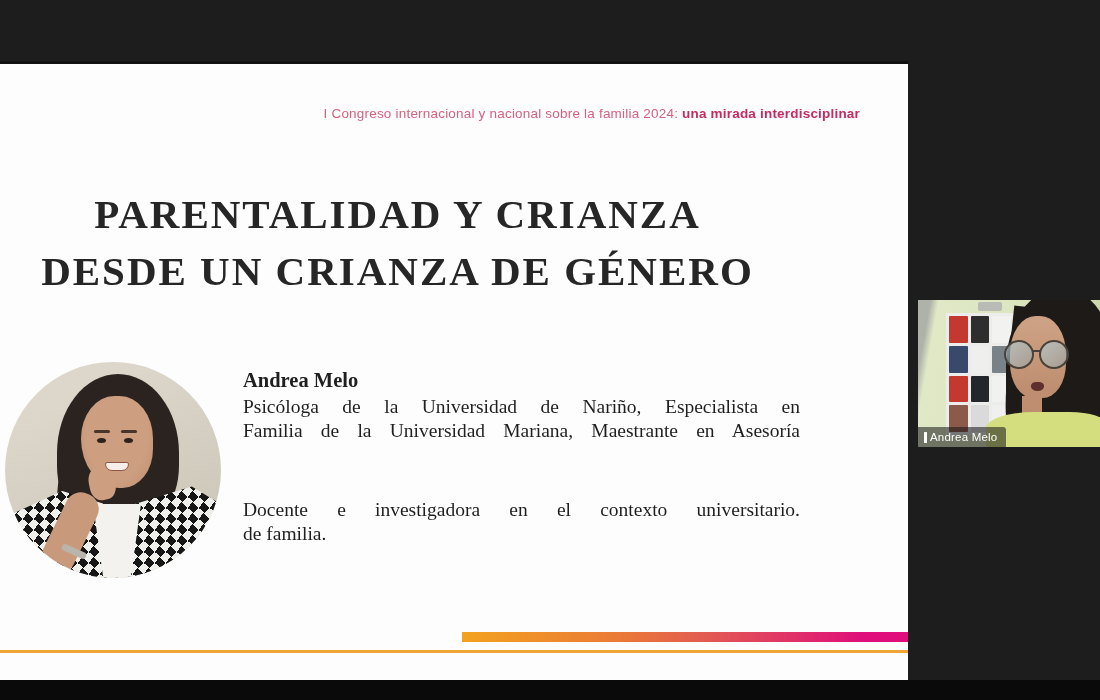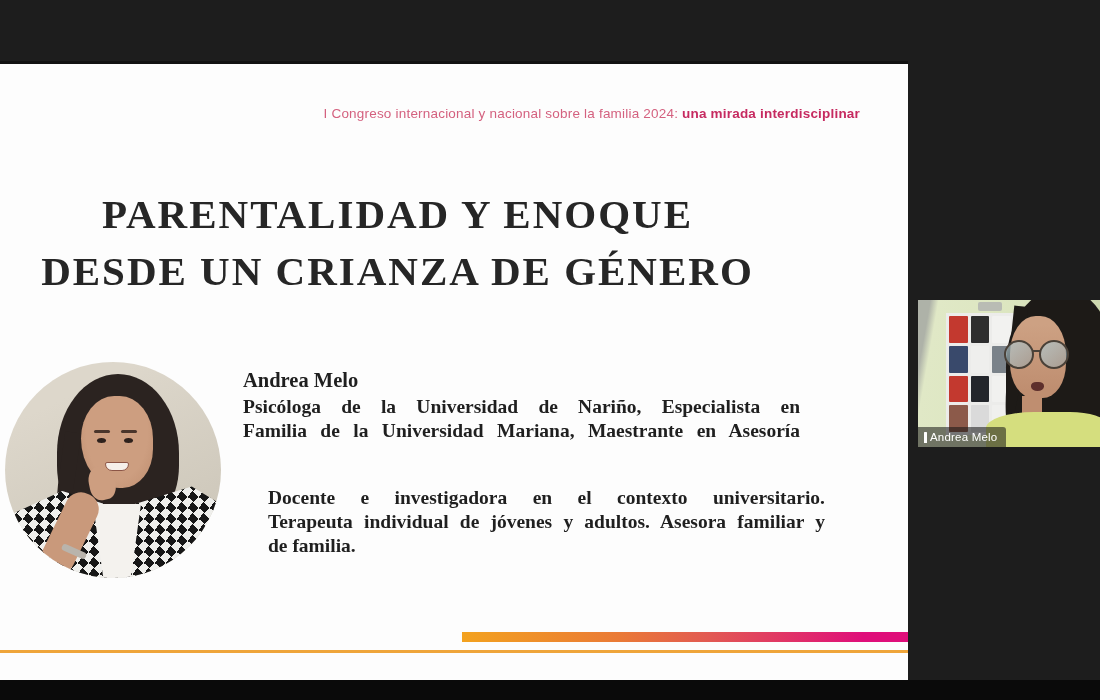--- a/index.html
+++ b/index.html
@@ -34,22 +34,22 @@
   .av-shirt { left: 88px; top: 142px; width: 48px; height: 76px; background: #f4f2ee; clip-path: polygon(0 0, 100% 0, 78% 100%, 22% 100%); }
   .av-arm { left: 48px; top: 128px; width: 34px; height: 86px; background: #c9997b; border-radius: 16px; transform: rotate(26deg); }
   .av-hand { left: 84px; top: 104px; width: 26px; height: 34px; background: #cd9e80; border-radius: 45% 55% 40% 40%; transform: rotate(-12deg); }
   .av-bracelet { left: 56px; top: 186px; width: 26px; height: 7px; background: #b9b4ac; border-radius: 4px; transform: rotate(24deg); }
 
   
   .bio { position: absolute; left: 243px; top: 305px; width: 557px; font-family: "Liberation Serif", serif; color: #1f1f1f; }
   .bio-name { font-size: 20.5px; font-weight: 700; }
   .bio-para { position: absolute; left: 0; width: 557px; font-size: 19.5px; }
   .bio-para.p1 { top: 27px; }
-  .bio-para.p2 { top: 118px; margin-left: 25px; }
-  .jline { height: 24.2px; text-align: justify; text-align-last: justify; white-space: normal; font-weight: bold; }
+  .bio-para.p2 { top: 130px; }
+  .jline { height: 24.2px; text-align: justify; text-align-last: justify; white-space: normal; }
   .jline.last { text-align-last: left; }
 
   
   .grad-bar { position: absolute; left: 462px; top: 568px; width: 446px; height: 10px; background: linear-gradient(90deg, #f3a21f 0%, #ea7a36 35%, #e25a52 55%, #df0e7a 90%); }
   .thin-line { position: absolute; left: 0; top: 586px; width: 908px; height: 3px; background: #efa53a; }
 
   
   .video-tile { position: absolute; left: 918px; top: 300px; width: 182px; height: 147px; overflow: hidden; background: linear-gradient(100deg, #aeb2a8 0%, #aeb2a8 6%, #e0e8c6 10%, #dce6c0 45%, #d2ddb4 70%, #c9d3aa 100%); }
   .video-tile * { position: absolute; }
   .vt-vent { left: 60px; top: 2px; width: 24px; height: 9px; background: #b9bcb4; border-radius: 2px; }
@@ -83,21 +83,21 @@
 
   <div class="letterbox-bottom"></div>
 
   <div class="slide">
 
     <div class="congress-line">
       <span>I Congreso internacional y nacional sobre la familia 2024: </span><span class="bold-part">una mirada interdisciplinar</span>
     </div>
 
     <h1 class="slide-title">
-      <div>PARENTALIDAD Y ENOQUE</div>
+      <div>PARENTALIDAD Y CRIANZA</div>
       <div>DESDE UN CRIANZA DE GÉNERO</div>
     </h1>
 
     <div class="avatar">
       <div class="av-hair"></div>
       <div class="av-hair-strand"></div>
       <div class="av-face">
         <div class="av-brow l"></div>
         <div class="av-brow r"></div>
         <div class="av-eye l"></div>
@@ -112,21 +112,20 @@
     </div>
 
     <div class="bio">
       <div class="bio-name">Andrea Melo</div>
       <div class="bio-para p1">
         <div class="jline">Psicóloga de la Universidad de Nariño, Especialista en</div>
         <div class="jline">Familia de la Universidad Mariana, Maestrante en Asesoría</div>
       </div>
       <div class="bio-para p2">
         <div class="jline">Docente e investigadora en el contexto universitario.</div>
-        <div class="jline">Terapeuta individual de jóvenes y adultos. Asesora familiar y</div>
         <div class="jline last">de familia.</div>
       </div>
     </div>
 
     <div class="grad-bar"></div>
     <div class="thin-line"></div>
   </div>
 
   <div class="video-tile">
     <div class="vt-vent"></div>

